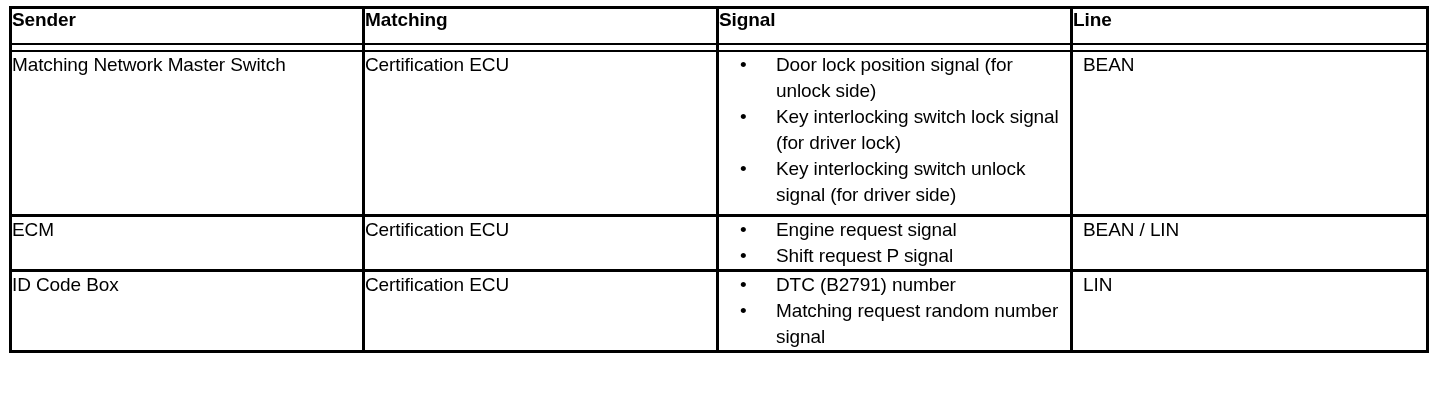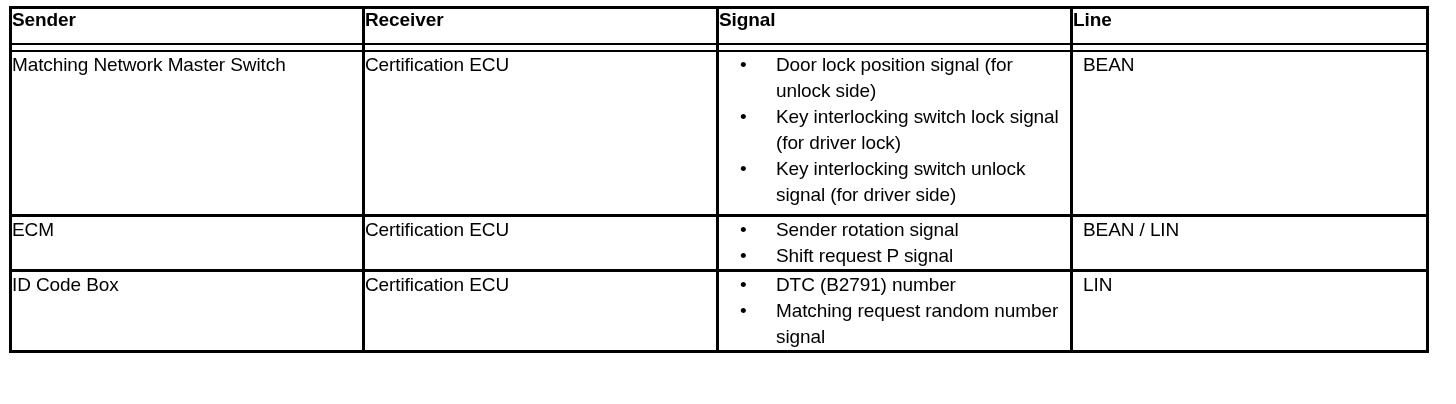--- a/index.html
+++ b/index.html
@@ -117,21 +117,21 @@
     <colgroup>
       <col class="c-sender">
       <col class="c-receiver">
       <col class="c-signal">
       <col class="c-line">
     </colgroup>
 
     <thead>
       <tr>
         <th>Sender</th>
-        <th>Receiver</th>
+        <th>Matching</th>
         <th>Signal</th>
         <th>Line</th>
       </tr>
       <tr class="rule-row">
         <td></td>
         <td></td>
         <td></td>
         <td></td>
       </tr>
     </thead>
@@ -160,21 +160,21 @@
         <td class="cell-line">BEAN</td>
       </tr>
 
       <tr class="row-2">
         <td class="cell-sender">ECM</td>
         <td class="cell-receiver">Certification ECU</td>
         <td class="cell-signal">
           <ul class="bullets">
             <li>
               <span class="bullet-dot">•</span>
-              <span>Sender rotation signal</span>
+              <span>Engine request signal</span>
             </li>
             <li>
               <span class="bullet-dot">•</span>
               <span>Shift request P signal</span>
             </li>
           </ul>
         </td>
         <td class="cell-line">BEAN / LIN</td>
       </tr>
 

